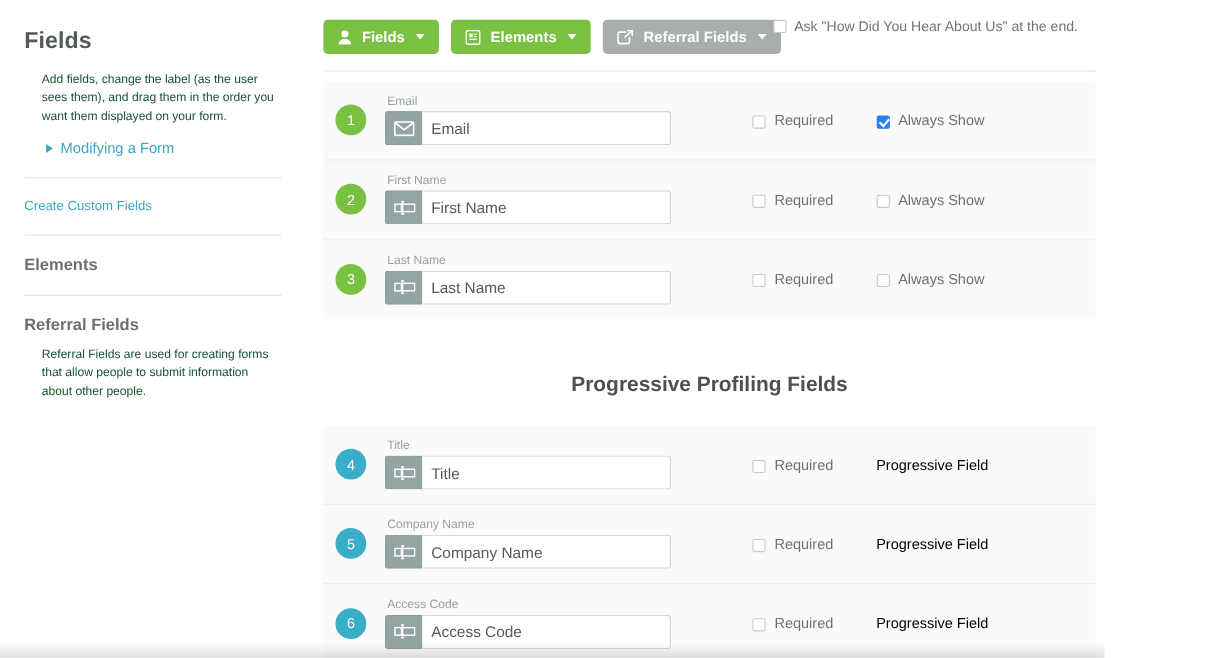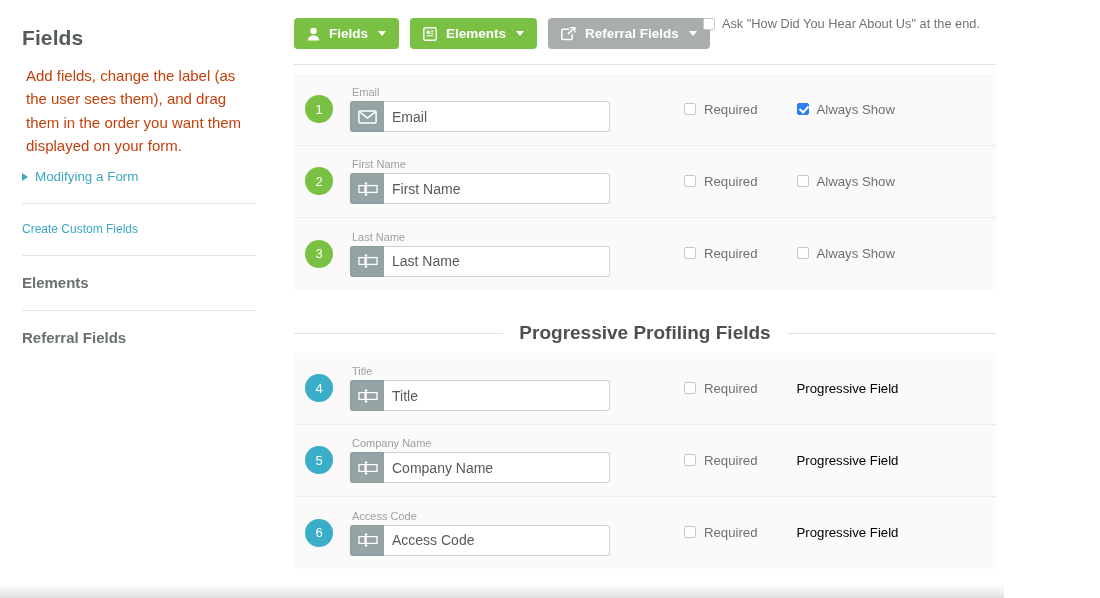--- a/index.html
+++ b/index.html
@@ -27,26 +27,26 @@
     margin: 0 0 14px 0;
     letter-spacing: .1px;
   }
   .side-h2 {
     font-size: 15px;
     font-weight: bold;
     color: #6a7072;
     margin: 0 0 10px 0;
   }
   .side-p {
-    font-size: 15px;
+    font-size: 11px;
     line-height: 1.55;
-    color: #c2410c;
-    margin: 0 0 12px 4px;
-  }
-  .side-link-row { margin: 2px 0 0 0; display: flex; align-items: center; gap: 7px; }
+    color: #14532d;
+    margin: 0 0 12px 16px;
+  }
+  .side-link-row { margin: 2px 0 0 20px; display: flex; align-items: center; gap: 7px; }
   .caret-right {
     width: 0; height: 0;
     border-left: 6px solid #3aa8c1;
     border-top: 4.5px solid transparent;
     border-bottom: 4.5px solid transparent;
   }
   .side-link {
     font-size: 13.4px;
     color: #3aa8c1;
     text-decoration: none;
@@ -199,39 +199,40 @@
   .text-input::placeholder { color: #6d7376; }
 
   .opts {
     display: flex;
     align-items: center;
     margin-left: 74px;
     gap: 0;
   }
   .opt {
     display: flex;
-    align-items: flex-start;
+    align-items: flex-end;
     gap: 8px;
     cursor: pointer;
   }
   .opt + .opt { margin-left: 39px; }
   .opt-label { font-size: 13.2px; color: #6b7174; }
   .prog-tag {
     font-size: 13.2px;
     color: #000000;
     margin-left: 39px;
     white-space: nowrap;
   }
 
   
   .prog-header {
     display: flex;
     align-items: center;
     margin: 32px 8px 0 16px;
     gap: 16px;
+    flex-direction: column;
   }
   .prog-header .line {
     flex: 1 1 auto;
     border-top: 1px solid #dfe1e1;
     height: 0;
   }
   .prog-title {
     font-size: 19px;
     font-weight: bold;
     color: #4c5052;
@@ -276,20 +277,21 @@
 
     <a class="side-link-block">Create Custom Fields</a>
 
     <hr class="side-divider">
 
     <h2 class="side-h2">Elements</h2>
 
     <hr class="side-divider">
 
     <h2 class="side-h2">Referral Fields</h2>
+    <p class="side-p">Referral Fields are used for creating forms that allow people to submit information about other people.</p>
   </aside>
 
   <section class="main">
 
     <div class="toolbar">
       <button class="btn btn-green">
         <span>
           <svg width="13" height="14" viewBox="0 0 13 14" aria-hidden="true">
             <circle cx="6.5" cy="4" r="3.2" fill="#fff"></circle>
             <path d="M0.8 13.5c0-3.2 2.6-5 5.7-5s5.7 1.8 5.7 5z" fill="#fff"></path>

